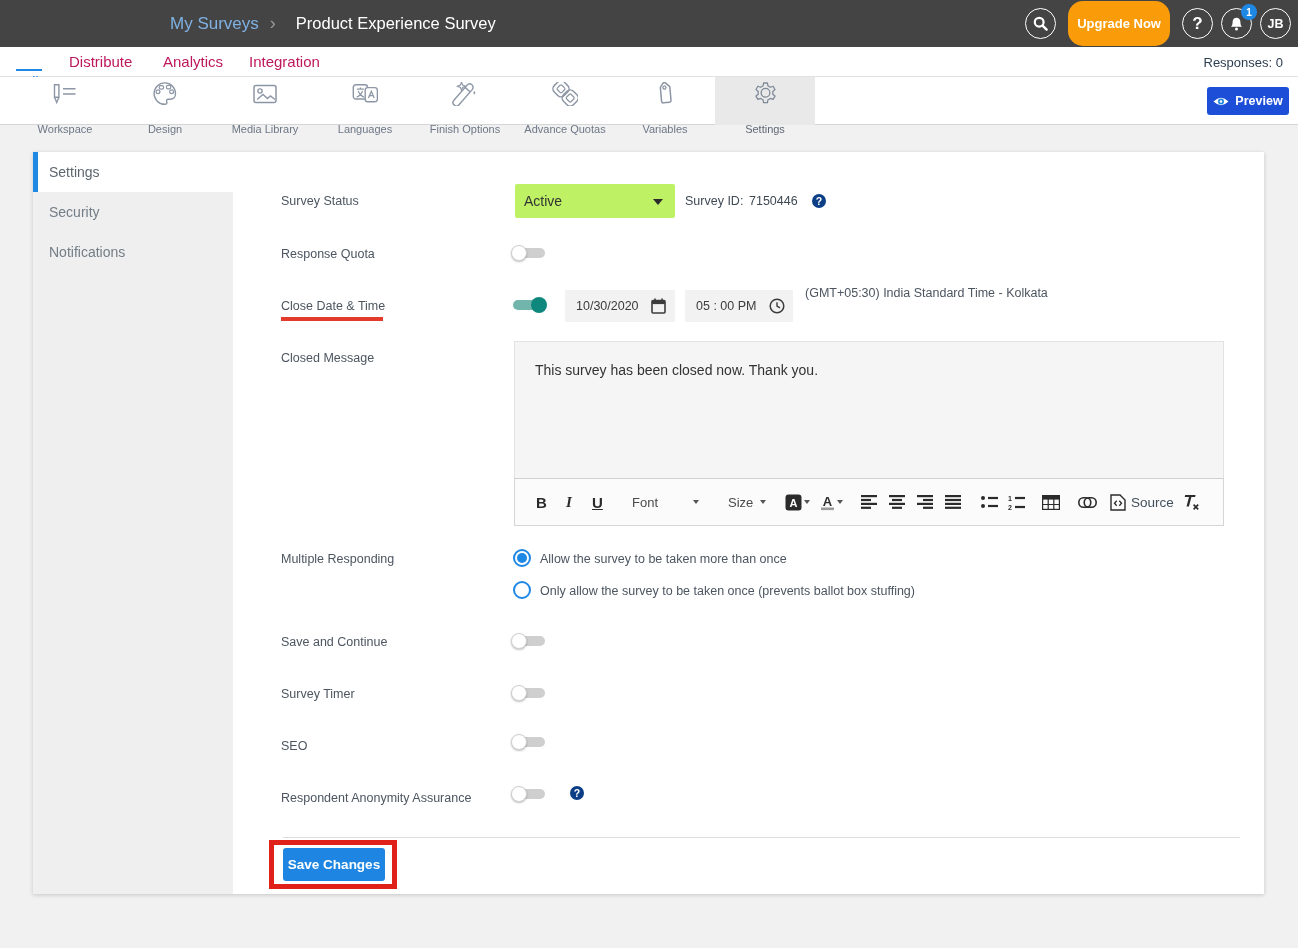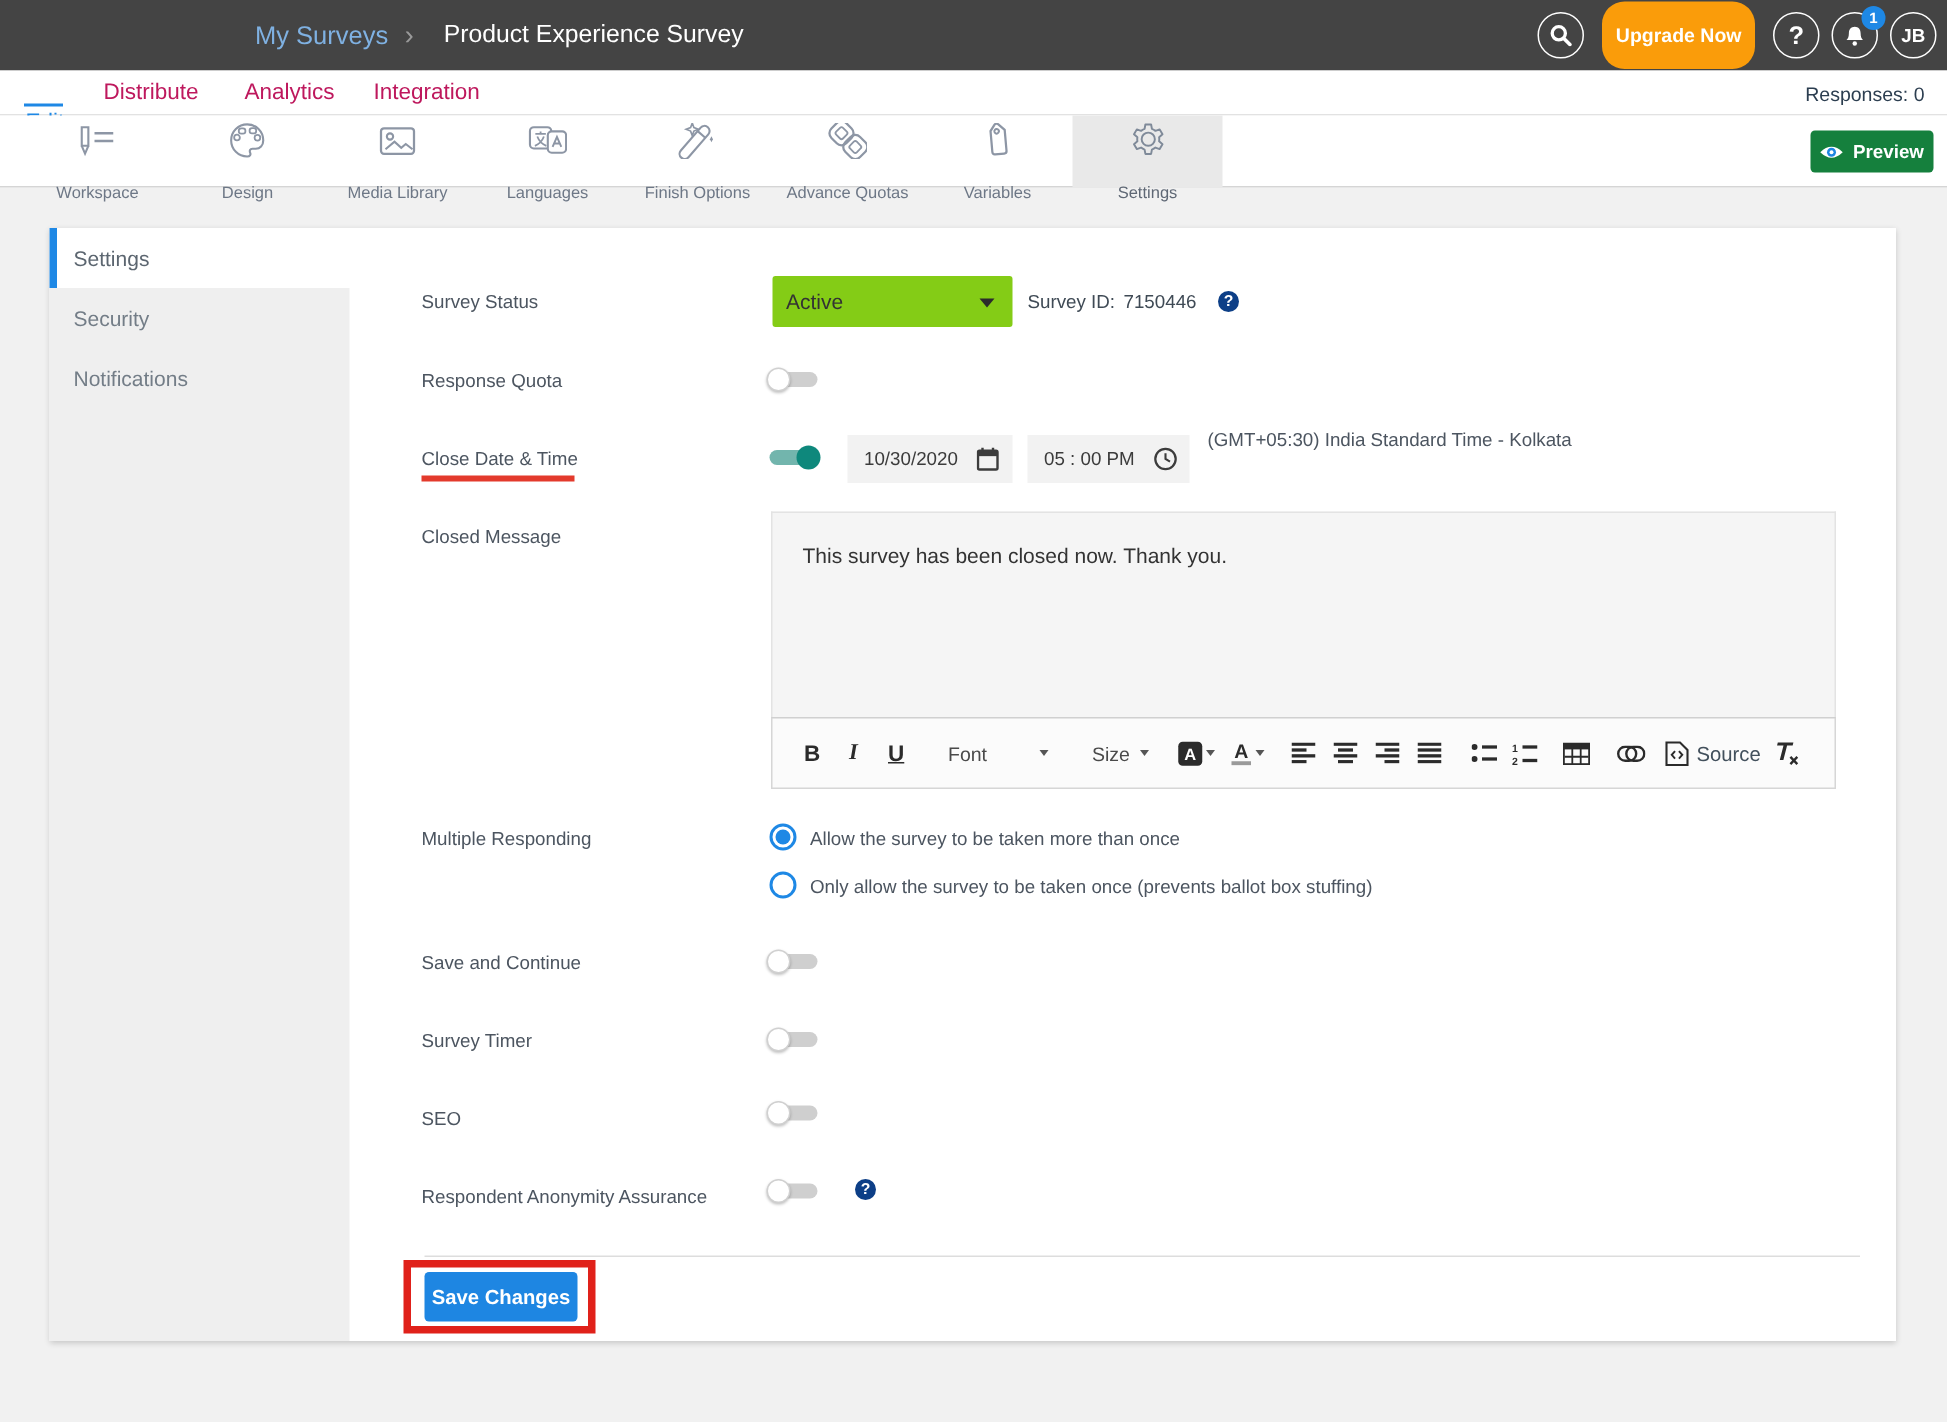--- a/index.html
+++ b/index.html
@@ -34,40 +34,40 @@
 
 
 .icontb { position:absolute; left:0; top:77px; width:1298px; height:48px; background:#fff; border-bottom:1px solid #d5d5d5; }
 .titem { position:absolute; top:0; width:100px; height:48px; text-align:center; }
 .titem.active { background:#e9e9e9; }
 .titem svg { display:block; margin:5px auto 0; }
 .titem .lbl { font-size:11px; color:#6d7786; display:block; margin-top:17px; }
 .urlbox { position:absolute; left:916px; top:10px; width:280px; height:28px; background:#fff; border:1px solid #cfcfcf; border-radius:3px; display:flex; }
 .urlbox .url { flex:1; font-size:12.5px; color:#333; line-height:26px; padding-left:10px; white-space:nowrap; overflow:hidden; }
 .urlbox .pen { width:35px; background:#e9e9e9; border-left:1px solid #cfcfcf; border-radius:0 2px 2px 0; display:flex; align-items:center; justify-content:center; }
-.preview { position:absolute; left:1207px; top:10px; width:82px; height:28px; background:#15803d; border-radius:3px; color:#fff; font-size:12.5px; font-weight:bold; display:flex; align-items:center; justify-content:center; }
+.preview { position:absolute; left:1207px; top:10px; width:82px; height:28px; background:#1d4ed8; border-radius:3px; color:#fff; font-size:12.5px; font-weight:bold; display:flex; align-items:center; justify-content:center; }
 .preview svg { margin-right:6px; }
 
 
 .card { position:absolute; left:33px; top:152px; width:1231px; height:742px; background:#fff; box-shadow:0 1px 4px rgba(0,0,0,0.18); }
 .sidebar { position:absolute; left:0; top:40px; width:200px; height:702px; background:#efefef; }
 .sideActive { position:absolute; left:0; top:0; width:200px; height:40px; background:#fff; border-left:5px solid #1e88e5; display:flex; align-items:center; }
 .sideActive span { font-size:14px; color:#5c6670; margin-left:11px; }
 .sideItem { height:40px; display:flex; align-items:center; font-size:14px; color:#737d87; padding-left:16px; }
 
 
 .flabel { position:absolute; left:248px; font-size:12.5px; color:#4c5560; }
 .toggle { position:absolute; width:33px; height:10px; border-radius:5px; }
 .toggle.off { background:#cfcfcf; }
 .toggle.off .knob { position:absolute; left:-1px; top:-3px; width:16px; height:16px; background:#fff; border:1px solid #d0d0d0; border-radius:50%; box-shadow:0 1px 2px rgba(0,0,0,0.25); }
 .toggle.on { background:#72b5ad; }
 .toggle.on .knob { position:absolute; right:-1px; top:-3px; width:16px; height:16px; background:#0e887c; border-radius:50%; }
 .helpq { position:absolute; width:14px; height:14px; border-radius:50%; background:#0d3f87; color:#fff; font-size:10.5px; font-weight:bold; display:flex; align-items:center; justify-content:center; }
 .ginput { position:absolute; background:#f2f2f2; display:flex; align-items:center; font-size:12.5px; color:#3c3c3c; }
-.select { position:absolute; left:482px; top:32px; width:160px; height:34px; background:#84cc16; border-radius:2px; display:flex; align-items:center; font-size:14px; color:#333; padding-left:9px; }
+.select { position:absolute; left:482px; top:32px; width:160px; height:34px; background:#bef264; border-radius:2px; display:flex; align-items:center; font-size:14px; color:#333; padding-left:9px; }
 .select .car { position:absolute; right:12px; top:15px; width:0; height:0; border-left:5px solid transparent; border-right:5px solid transparent; border-top:6px solid #2b2b2b; }
 .radio { position:absolute; width:18px; height:18px; border:2px solid #1e88e5; border-radius:50%; }
 .radio .dot { position:absolute; left:2px; top:2px; width:10px; height:10px; background:#1e88e5; border-radius:50%; }
 .rlabel { position:absolute; font-size:12.5px; color:#4c5560; }
 .redline { position:absolute; left:248px; width:102px; height:3.5px; background:#e33a2c; }
 
 
 .editor { position:absolute; left:481px; top:189px; width:710px; height:185px; }
 .edcontent { position:absolute; left:0; top:0; width:710px; height:137px; background:#f5f5f5; border:1px solid #e3e3e3; border-bottom:none; }
 .edcontent p { font-size:14px; color:#333; margin:20px 0 0 20px; }

